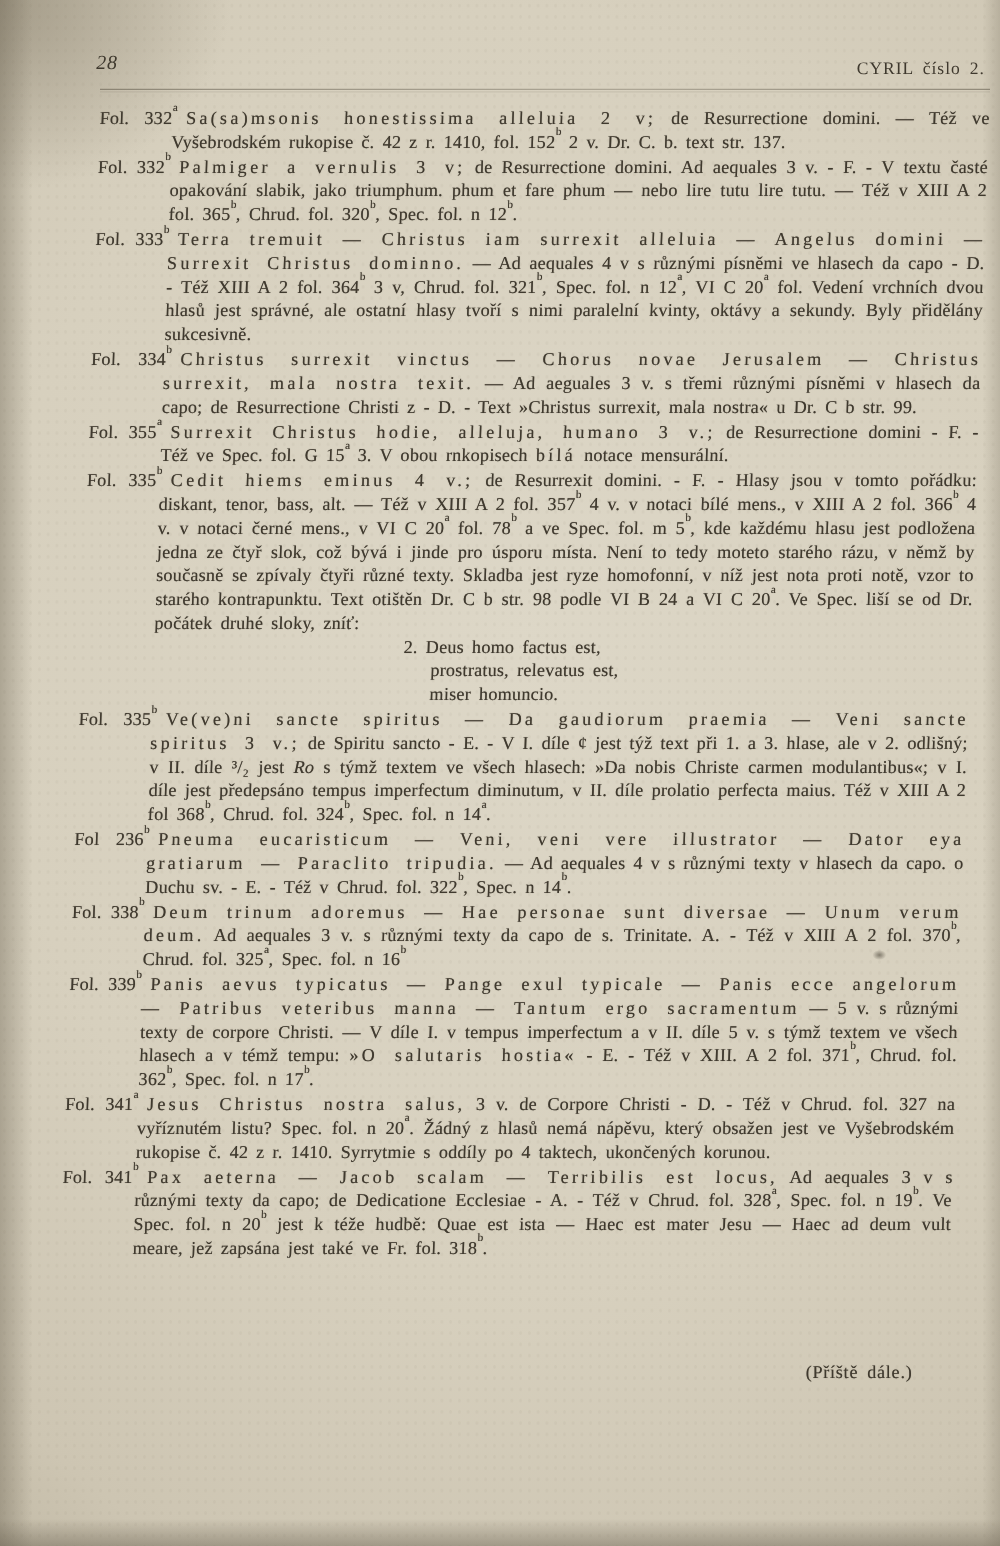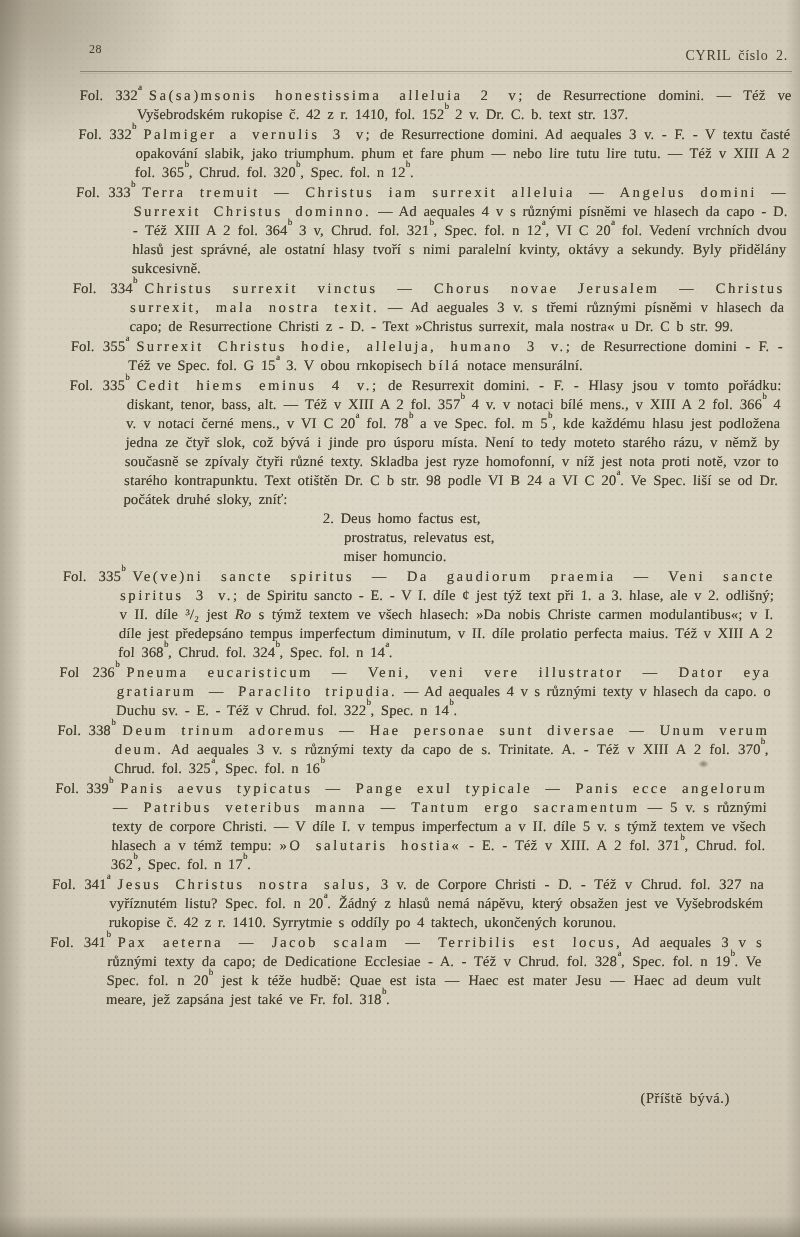--- a/index.html
+++ b/index.html
@@ -23,21 +23,21 @@
   .shade-left{position:absolute;left:0;top:0;bottom:0;width:26px;
     background:linear-gradient(90deg, rgba(105,97,80,.38), rgba(105,97,80,0));}
   .shade-bottom{position:absolute;left:0;right:0;bottom:0;height:22px;
     background:linear-gradient(0deg, rgba(96,88,72,.42), rgba(96,88,72,0));}
   .shade-right{position:absolute;right:0;top:0;bottom:0;width:14px;
     background:linear-gradient(270deg, rgba(110,102,85,.25), rgba(110,102,85,0));}
   .blot{position:absolute;left:698px;top:760px;width:11px;height:8px;border-radius:50%;
     background:radial-gradient(closest-side, rgba(60,54,42,.55), rgba(60,54,42,0));filter:blur(.6px);}
 
   
-  .pagenum{position:absolute;left:89px;top:42px;font-size:12px;letter-spacing:.5px;}
+  .pagenum{position:absolute;left:77px;top:42px;font-size:16px;letter-spacing:.5px;font-style:italic;}
   .journal{position:absolute;right:12px;top:48px;font-size:14px;letter-spacing:.8px;word-spacing:3px;}
   .rule{position:absolute;left:80px;right:8px;top:71px;height:1px;
     background:linear-gradient(90deg, rgba(92,85,70,.55), rgba(92,85,70,.35) 60%, rgba(92,85,70,.55));
     box-shadow:0 2px 0 rgba(92,85,70,.12);}
 
   
   .content{
     position:absolute;left:80px;top:86px;width:712px;
     font-size:14.5px;line-height:19px;text-align:justify;
     letter-spacing:.2px;word-spacing:2.6px;
@@ -82,14 +82,14 @@
           <div class="cont">miser homuncio.</div>
         </div></div>
       <div class="entry"><span class="folio">Fol. 335<sup>b</sup></span><span class="body"><span class="spaced">Ve(ve)ni sancte spiritus — Da gaudiorum praemia — Veni sancte spiritus 3 v.;</span><span> de Spiritu sancto - E. - V I. díle ¢ jest týž text při 1. a 3. hlase, ale v 2. odlišný; v II. díle ³/₂ jest </span><span class="italic">Ro</span><span> s týmž textem ve všech hlasech: »Da nobis Christe carmen modulantibus«; v I. díle jest předepsáno tempus imperfectum diminutum, v II. díle prolatio perfecta maius. Též v XIII A 2 fol 368</span><sup>b</sup><span>, Chrud. fol. 324</span><sup>b</sup><span>, Spec. fol. n 14</span><sup>a</sup><span>.</span></span></div>
       <div class="entry"><span class="folio">Fol 236<sup>b</sup></span><span class="body"><span class="spaced">Pneuma eucaristicum — Veni, veni vere illustrator — Dator eya gratiarum — Paraclito tripudia.</span><span> — Ad aequales 4 v s různými texty v hlasech da capo. o Duchu sv. - E. - Též v Chrud. fol. 322</span><sup>b</sup><span>, Spec. n 14</span><sup>b</sup><span>.</span></span></div>
       <div class="entry"><span class="folio">Fol. 338<sup>b</sup></span><span class="body"><span class="spaced">Deum trinum adoremus — Hae personae sunt diversae — Unum verum deum.</span><span> Ad aequales 3 v. s různými texty da capo de s. Trinitate. A. - Též v XIII A 2 fol. 370</span><sup>b</sup><span>, Chrud. fol. 325</span><sup>a</sup><span>, Spec. fol. n 16</span><sup>b</sup></span></div>
       <div class="entry"><span class="folio">Fol. 339<sup>b</sup></span><span class="body"><span class="spaced">Panis aevus typicatus — Pange exul typicale — Panis ecce angelorum — Patribus veteribus manna — Tantum ergo sacramentum</span><span> — 5 v. s různými texty de corpore Christi. — V díle I. v tempus imperfectum a v II. díle 5 v. s týmž textem ve všech hlasech a v témž tempu: </span><span class="spaced">»O salutaris hostia«</span><span> - E. - Též v XIII. A 2 fol. 371</span><sup>b</sup><span>, Chrud. fol. 362</span><sup>b</sup><span>, Spec. fol. n 17</span><sup>b</sup><span>.</span></span></div>
       <div class="entry"><span class="folio">Fol. 341<sup>a</sup></span><span class="body"><span class="spaced">Jesus Christus nostra salus,</span><span> 3 v. de Corpore Christi - D. - Též v Chrud. fol. 327 na vyříznutém listu? Spec. fol. n 20</span><sup>a</sup><span>. Žádný z hlasů nemá nápěvu, který obsažen jest ve Vyšebrodském rukopise č. 42 z r. 1410. Syrrytmie s oddíly po 4 taktech, ukončených korunou.</span></span></div>
       <div class="entry"><span class="folio">Fol. 341<sup>b</sup></span><span class="body"><span class="spaced">Pax aeterna — Jacob scalam — Terribilis est locus,</span><span> Ad aequales 3 v s různými texty da capo; de Dedicatione Ecclesiae - A. - Též v Chrud. fol. 328</span><sup>a</sup><span>, Spec. fol. n 19</span><sup>b</sup><span>. Ve Spec. fol. n 20</span><sup>b</sup><span> jest k téže hudbě: Quae est ista — Haec est mater Jesu — Haec ad deum vult meare, jež zapsána jest také ve Fr. fol. 318</span><sup>b</sup><span>.</span></span></div>
     </main>
 
-  <div class="footer">(Příště bývá.)</div>
+  <div class="footer">(Příště dále.)</div>
 </div>
 
 </body></html>

